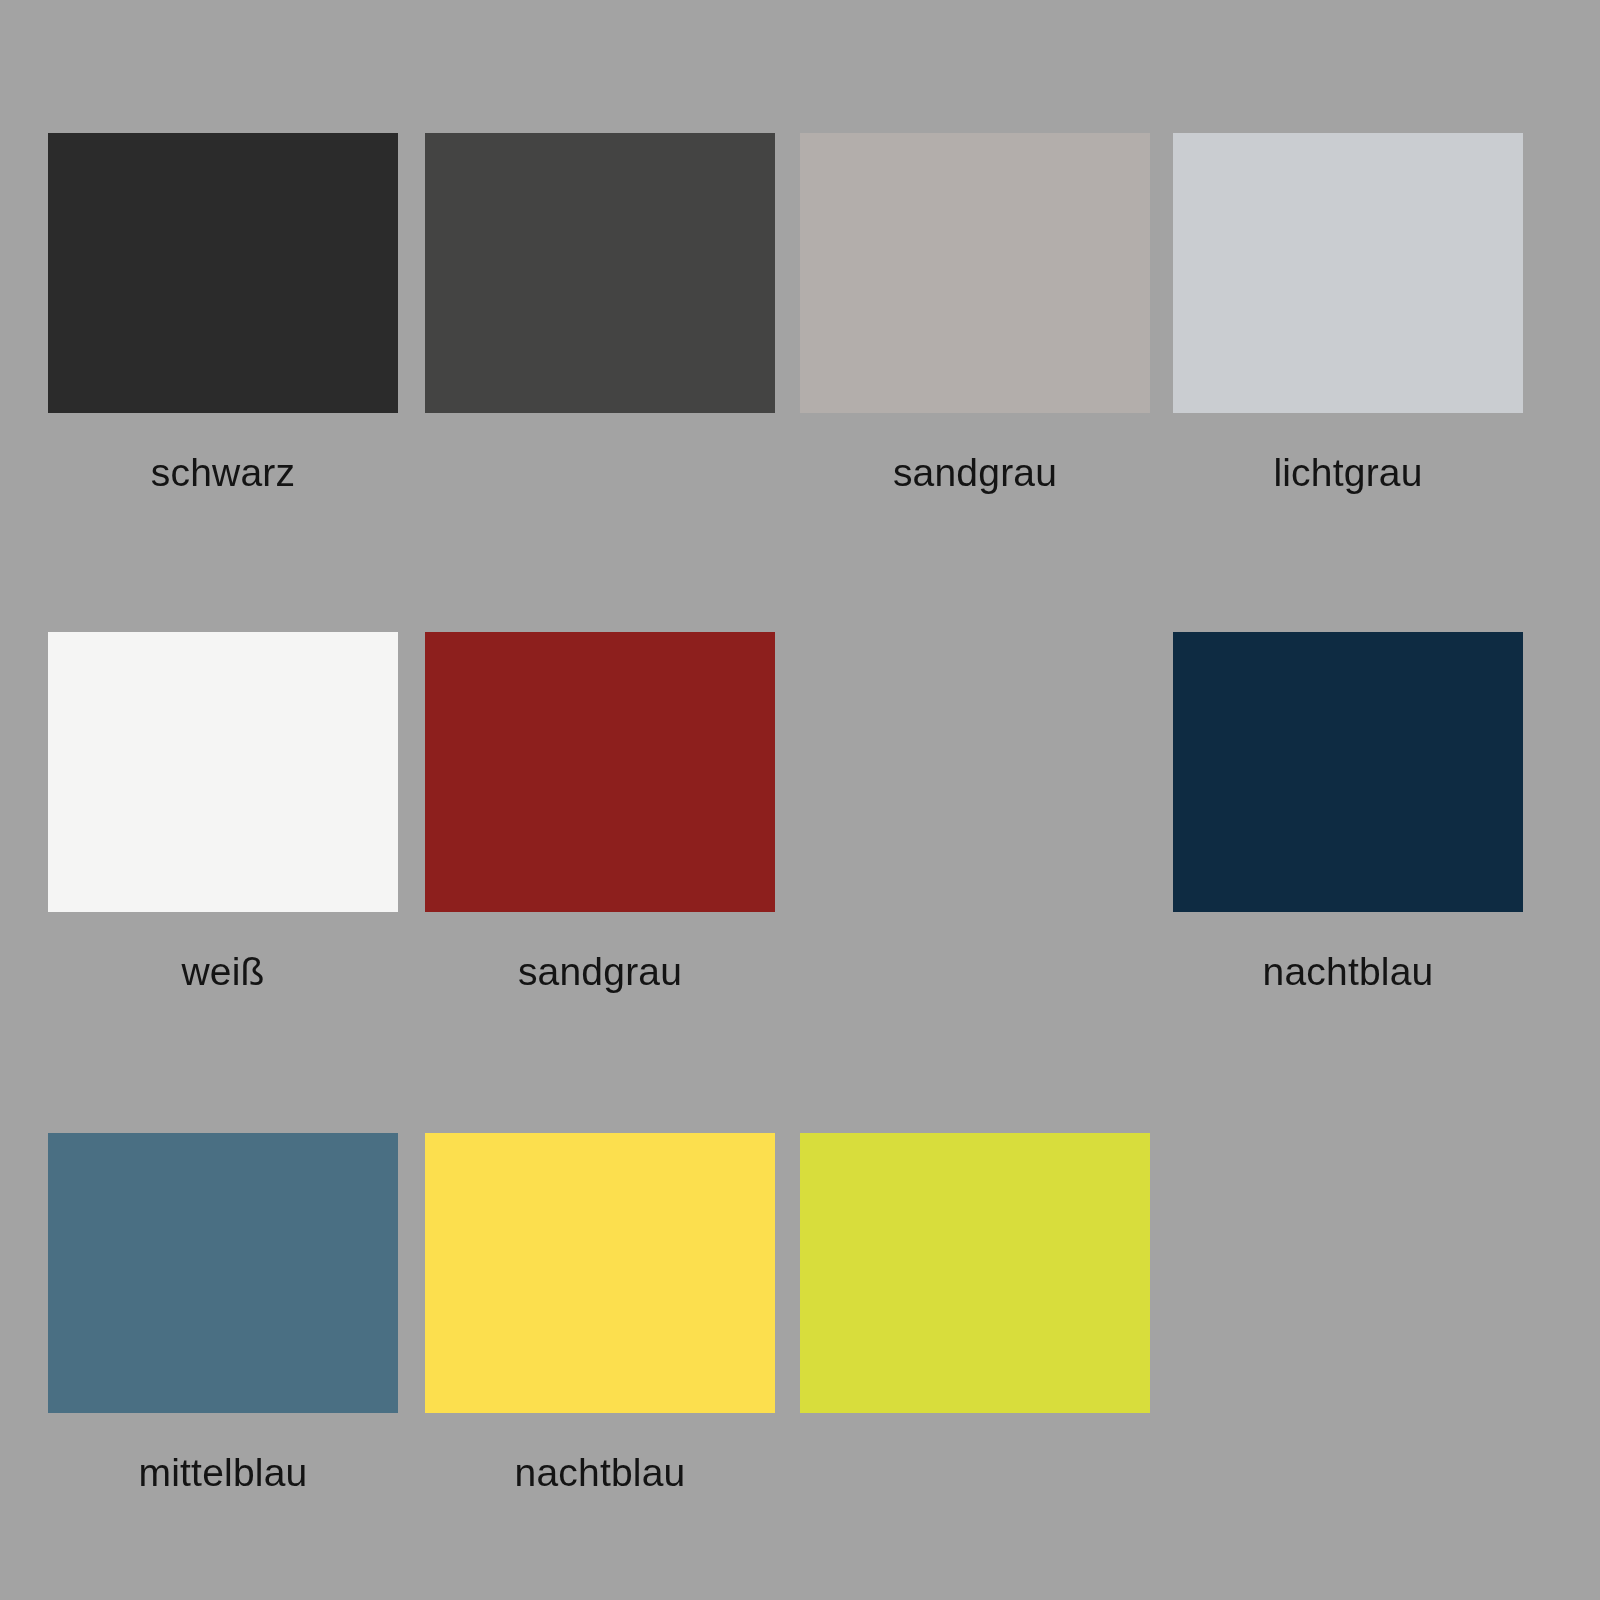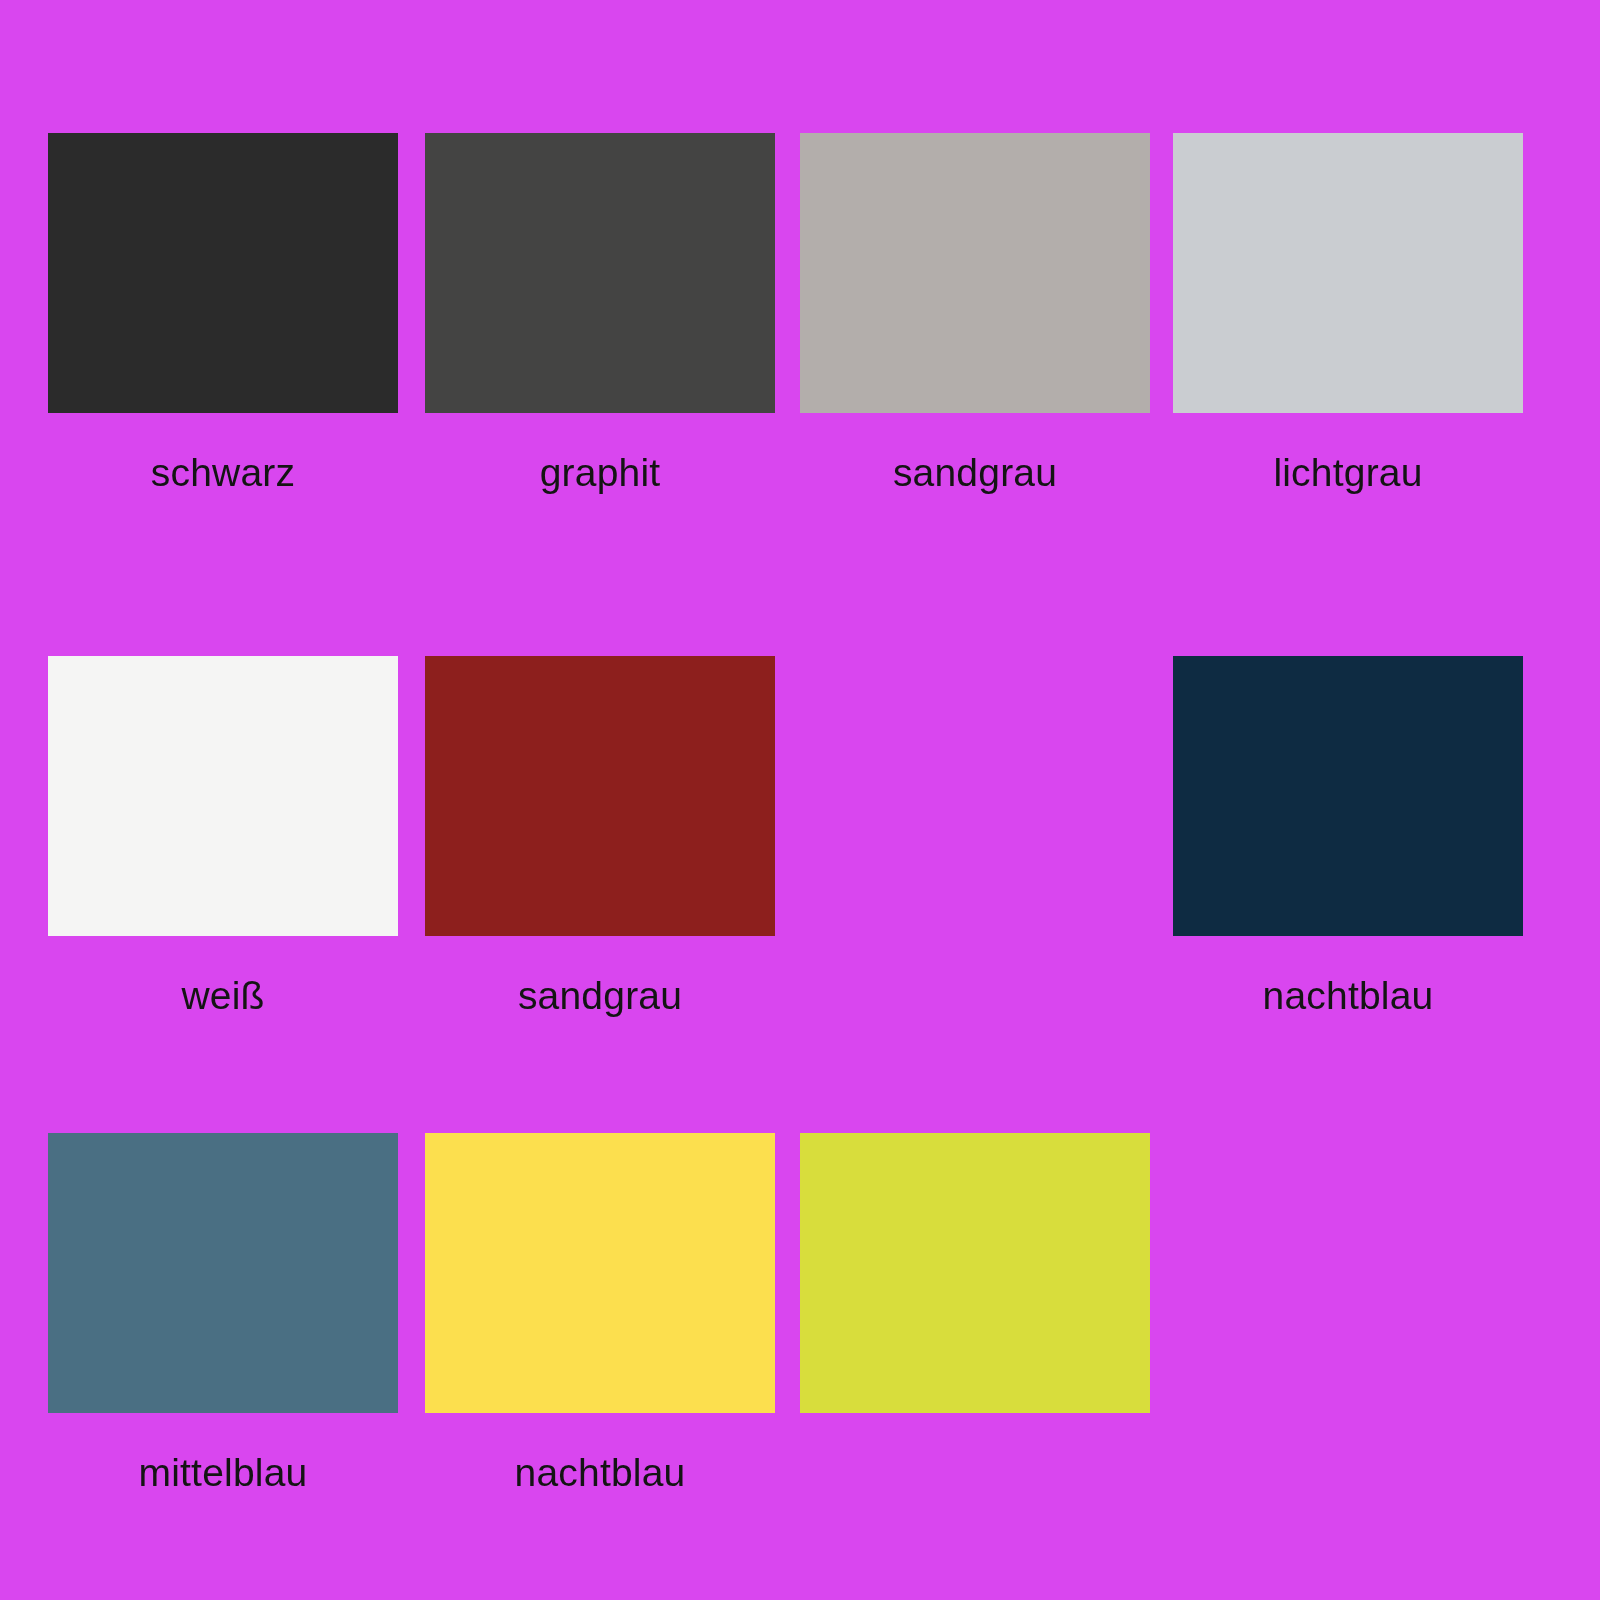--- a/index.html
+++ b/index.html
@@ -47,34 +47,33 @@
     white-space: nowrap;
   }
 
   
   .col-0 { left: 48px; }
   .col-1 { left: 425px; }
   .col-2 { left: 800px; }
   .col-3 { left: 1173px; }
 
   .row-0 { top: 133px; }
-  .row-1 { top: 656px; }
+  .row-1 { top: 632px; }
   .row-2 { top: 1133px; }
 </style>
 </head>
 <body>
 
-<div id="palette" style="background: #d946ef;">
+<div id="palette" style="background: #a3a3a3;">
     <div class="swatch-cell col-0 row-0">
       <div class="swatch-chip" style="background-color: rgb(43, 43, 43);"></div>
       <span class="swatch-label" style="color: rgb(20, 20, 20);">schwarz</span>
     </div>
     <div class="swatch-cell col-1 row-0">
       <div class="swatch-chip" style="background-color: rgb(68, 68, 67);"></div>
-      <span class="swatch-label" style="color: rgb(20, 20, 20);">graphit</span>
     </div>
     <div class="swatch-cell col-3 row-0">
       <div class="swatch-chip" style="background-color: rgb(202, 205, 209);"></div>
       <span class="swatch-label" style="color: rgb(20, 20, 20);">lichtgrau</span>
     </div>
     <div class="swatch-cell col-2 row-0">
       <div class="swatch-chip" style="background-color: rgb(179, 174, 171);"></div>
       <span class="swatch-label" style="color: rgb(20, 20, 20);">sandgrau</span>
     </div>
     <div class="swatch-cell col-0 row-1">

